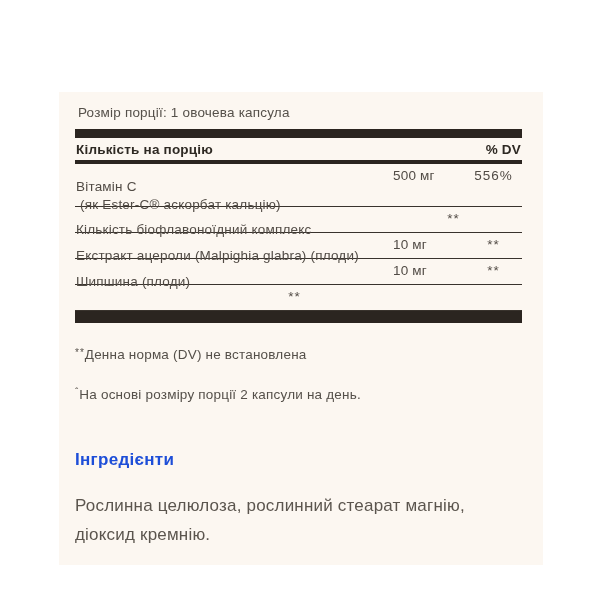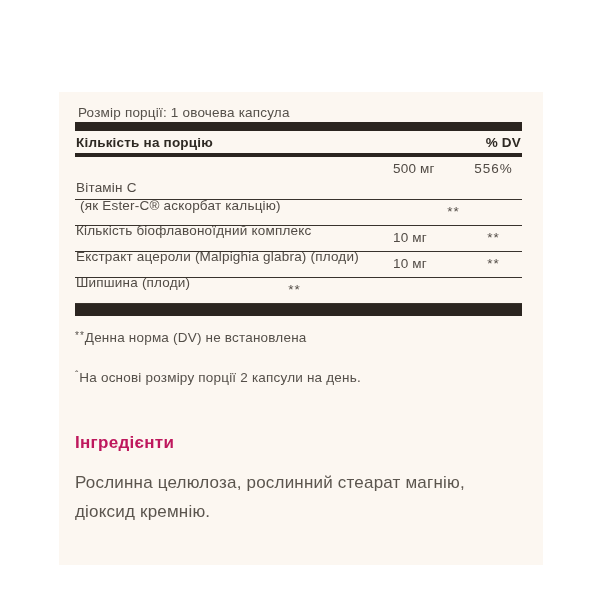--- a/index.html
+++ b/index.html
@@ -29,21 +29,21 @@
     color: #57514b;
   }
   .serving-size {
     margin-left: 3px;
     font-size: 13.5px;
     line-height: 18px;
     letter-spacing: 0.2px;
     color: #55504a;
   }
   .facts-table {
-    margin-top: 0;
+    margin-top: 7px;
     width: 447px;
   }
   .bar {
     background: #2b2520;
   }
   .bar-top { height: 9px; }
   .bar-mid { height: 4px; }
   .bar-bottom { height: 12px; }
   .head-row {
     display: flex;
@@ -70,21 +70,21 @@
     height: 38px;
     border-bottom: 1.5px solid #39332d;
   }
   .row:last-of-type {
     border-bottom: none;
   }
   .row .name {
     width: 317px;
     padding-left: 1px;
     position: relative;
-    top: 20px;
+    top: 12px;
     line-height: 18px;
   }
   .row .name .detail {
     padding-left: 4px;
   }
   .row .amount {
     width: 80px;
     padding-top: 1px;
     line-height: 18px;
   }
@@ -96,37 +96,37 @@
     line-height: 18px;
     letter-spacing: 1px;
   }
   .footnote {
     margin: 0;
     font-size: 13.5px;
     line-height: 18px;
     letter-spacing: 0.2px;
     color: #55504a;
   }
-  .footnote-1 { margin-top: 11px; }
+  .footnote-1 { margin-top: 21px; }
   .footnote-2 { margin-top: 20px; }
   .footnote sup {
     font-size: 10px;
     vertical-align: 3px;
     letter-spacing: 1px;
   }
   .ingredients-heading {
     margin: 45px 0 0 0;
     font-size: 17px;
     font-weight: bold;
     letter-spacing: 0.3px;
-    color: #be185d;
+    color: #1d4ed8;
     line-height: 22px;
   }
   .ingredients-text {
-    margin: 14px 0 0 0;
+    margin: 20px 0 0 0;
     font-size: 17px;
     line-height: 29px;
     letter-spacing: 0.2px;
     color: #5b554e;
   }
 </style>
 </head>
 <body>
 
 <div class="page">

